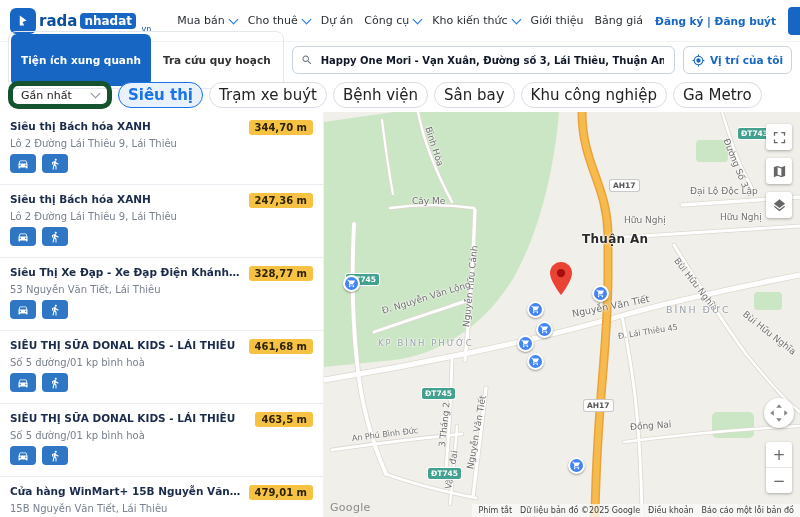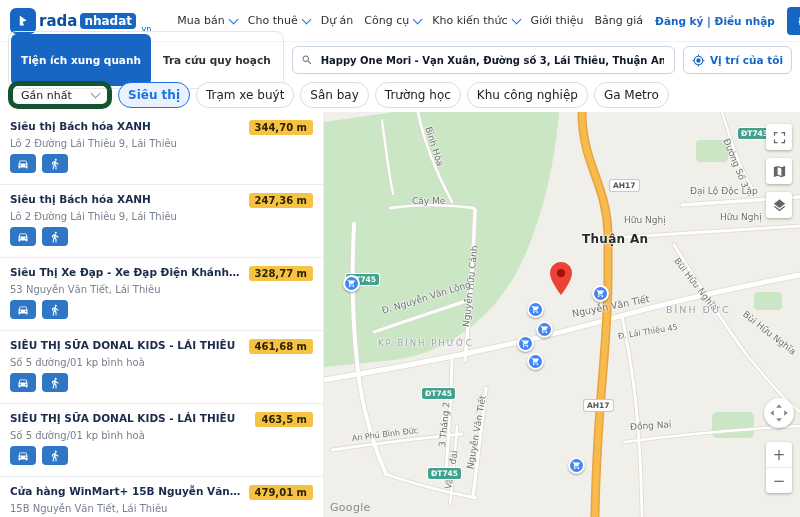--- a/index.html
+++ b/index.html
@@ -30,21 +30,21 @@
   .search svg{width:12px;height:12px;fill:#667085;flex-shrink:0;}
   .search input{border:none;outline:none;flex:1;font-family:inherit;font-size:10px;font-weight:700;color:#101828;min-width:0;background:transparent;}
   .myloc{height:28px;border:1px solid #c7d3e0;border-radius:6px;display:flex;align-items:center;gap:5px;padding:0 8px;color:#1766c4;font-weight:700;font-size:10.5px;background:#fff;white-space:nowrap;cursor:pointer;box-sizing:border-box;flex-shrink:0;}
   .myloc svg{width:13px;height:13px;fill:#1766c4;}
 
   
   .filterbar{position:absolute;top:78px;left:0;right:0;height:34px;display:flex;align-items:center;gap:6px;padding:0 8px;box-sizing:border-box;}
   .sort{width:104px;height:28px;border:5px solid #14532d;border-radius:10px;display:flex;align-items:center;justify-content:space-between;padding:0 8px;font-size:11px;color:#1a1a1a;box-sizing:border-box;cursor:pointer;flex-shrink:0;}
   .sort .chev2{width:6px;height:6px;border-right:1.5px solid #8a94a3;border-bottom:1.5px solid #8a94a3;transform:rotate(45deg);margin-top:-3px;}
   .pills{display:flex;gap:6px;align-items:center;}
-  .pill{height:26px;border:1px solid #d8dde5;border-radius:14px;display:flex;align-items:center;padding:0 9px;font-size:12px;color:#222;background:#fff;white-space:nowrap;cursor:pointer;box-sizing:border-box;}
+  .pill{height:26px;border:1px solid #d8dde5;border-radius:14px;display:flex;align-items:center;padding:0 9px;font-size:15px;color:#222;background:#fff;white-space:nowrap;cursor:pointer;box-sizing:border-box;}
   .pill.active{background:#e9f1fc;border-color:#1a73e8;color:#1a73e8;font-weight:700;}
 
   
   .content{position:absolute;top:112px;left:0;right:0;bottom:0;display:flex;}
   .list{width:324px;box-sizing:border-box;overflow:hidden;border-right:1px solid #eef0f3;flex-shrink:0;}
   .item{height:73px;box-sizing:border-box;padding:8px 10px 0;border-bottom:1px solid #e9ecf1;cursor:pointer;}
   .item-top{display:flex;justify-content:space-between;gap:8px;align-items:flex-start;}
   .item-title{font-size:10.5px;font-weight:700;color:#1b2b4b;line-height:1.3;white-space:nowrap;overflow:hidden;text-overflow:ellipsis;flex:1;}
   .dist{background:#f6c244;color:#2e2300;font-size:10px;font-weight:700;padding:2px 6px;border-radius:3px;white-space:nowrap;flex-shrink:0;}
   .item-addr{font-size:10px;color:#77808e;margin:3px 0 5px;white-space:nowrap;overflow:hidden;text-overflow:ellipsis;}
@@ -122,21 +122,21 @@
           <span>Giới thiệu</span>
 
         </div>
 
         <div class="menu-item">
           <span>Bảng giá</span>
 
         </div>
       </nav>
 
-    <span class="auth">Đăng ký | Điều nhập</span>
+    <span class="auth">Đăng ký | Đăng buýt</span>
     <button class="post-btn">Đăng tin</button>
   </div>
 
   <div class="toolbar">
     <div class="tab-group">
       <span class="tab active">Tiện ích xung quanh</span>
       <span class="tab">Tra cứu quy hoạch</span>
     </div>
     <div class="search">
       <svg viewBox="0 0 24 24">
@@ -161,28 +161,28 @@
 
         <span class="pill active">
           <span>Siêu thị</span>
         </span>
 
 
         <span class="pill">
           <span>Trạm xe buýt</span>
         </span>
 
+        <span class="pill">
+          <span>Bệnh viện</span>
+        </span>
 
         <span class="pill">
           <span>Sân bay</span>
         </span>
 
-        <span class="pill">
-          <span>Trường học</span>
-        </span>
 
         <span class="pill">
           <span>Khu công nghiệp</span>
         </span>
 
         <span class="pill">
           <span>Ga Metro</span>
         </span>
       </div>
   </div>
@@ -471,15 +471,21 @@
         <svg viewBox="0 0 30 30">
             <path d="M15 4l3.5 4.5h-7zM15 26l-3.5-4.5h7zM4 15l4.5-3.5v7zM26 15l-4.5 3.5v-7z"></path>
           </svg>
       </div>
       <div class="zoomctl">
         <div class="zbtn">+</div>
         <div class="zbtn minus">−</div>
       </div>
 
       <span class="glogo">Google</span>
+      <div class="attr">
+        <span class="lnk">Phím tắt</span>
+        <span>Dữ liệu bản đồ ©2025 Google</span>
+        <span class="lnk">Điều khoản</span>
+        <span class="lnk">Báo cáo một lỗi bản đồ</span>
+      </div>
     </div>
   </div>
 </div>
 
 </body></html>

